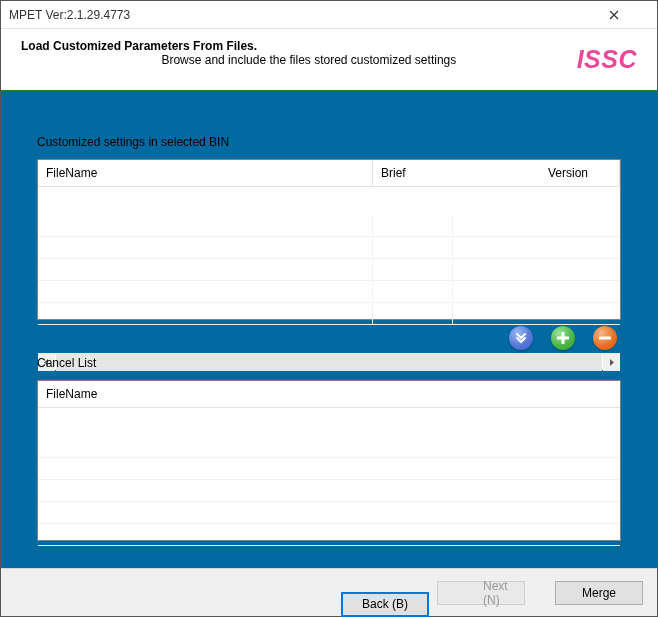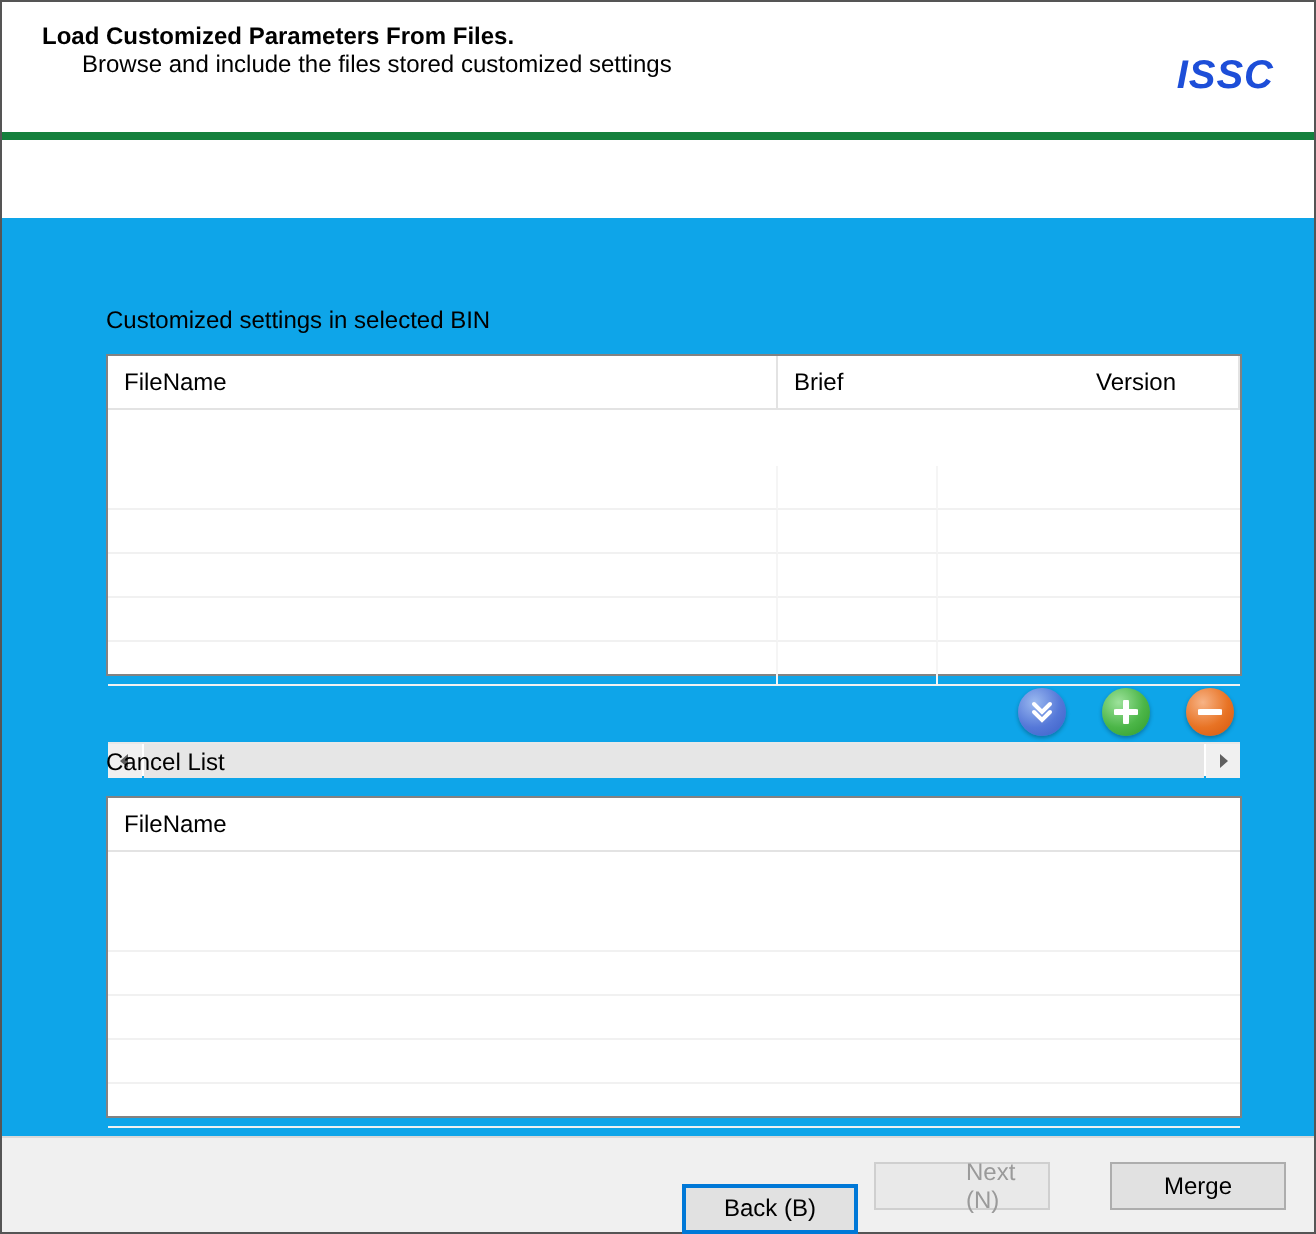--- a/index.html
+++ b/index.html
@@ -1,26 +1,26 @@
 <!DOCTYPE html>
 <html><head>
 <meta charset="utf-8">
 <style>
   * { box-sizing: border-box; }
   html, body { margin: 0; padding: 0; font-family: "Segoe UI", Tahoma, sans-serif; font-size: 12px; color: #000; }
   .window { width: 658px; height: 617px; background: #fff; border: 1px solid #555; position: relative; }
   .titlebar { height: 28px; display: flex; align-items: center; padding: 0 8px; border-bottom: 1px solid #e5e5e5; }
   .titlebar .title { flex: 1; color: #333; font-size: 12px; }
   .titlebar .close { width: 40px; text-align: center; font-size: 14px; color: #333; cursor: pointer; }
-  .header { padding: 10px 20px 16px 20px; border-bottom: 4px solid #15803d; display: flex; align-items: flex-start; }
+  .header { padding: 10px 20px 16px 20px; border-bottom: 1px solid #15803d; display: flex; align-items: flex-start; }
   .header-text { flex: 1; }
   .header-title { font-weight: bold; font-size: 12px; }
-  .header-sub { font-size: 12px; margin-left: 20px; }
-  .logo { font-weight: 900; font-style: italic; font-size: 20px; color: #1d4ed8; margin-top: 16px; letter-spacing: 0.5px; }
-  .content { background: #0ea5e9; padding: 44px 36px 16px 52px; height: 484px; margin-top: 39px; }
+  .header-sub { font-size: 12px; margin-left: 20px; text-align: center; }
+  .logo { font-weight: 900; font-style: italic; font-size: 25px; color: #ec4899; margin-top: 6px; letter-spacing: 0.5px; }
+  .content { background: #0369a1; padding: 44px 36px 16px 36px; height: 484px; }
   .section-label { font-size: 12px; margin-bottom: 10px; color: #000; }
   .grid { border: 1px solid #828282; background: #fff; gap: 28px; }
   .grid-header { display: flex; border-bottom: 1px solid #e3e3e3; background: #fff; }
   .gh-cell { padding: 6px 8px; font-size: 12px; border-right: 1px solid #e3e3e3; background: #fff; }
   .grid-body { }
   .grid-row { display: flex; height: 22px; }
   .grid-row .cell { border-right: 1px solid #f5f5f5; border-bottom: 1px solid #f1f1f1; }
   .scrollbar-h { height: 17px; display: flex; align-items: center; background: #fff; border-top: 1px solid #e8e8e8; }
   .sb-arrow { width: 17px; height: 17px; display: flex; align-items: center; justify-content: center; font-size: 9px; color: #5f5f5f; background: #f0f0f0; }
   .sb-track { flex: 1; height: 17px; background: #e6e6e6; margin: 0 1px; border-radius: 0; }
@@ -33,20 +33,28 @@
   .btn { width: 88px; height: 24px; background: #e1e1e1; border: 1px solid #adadad; font-size: 12px; display: flex; align-items: center; justify-content: center; cursor: pointer; }
   .btn-default { border: 2px solid #0078d7; height: 25px; margin-top: 23px; }
   .btn-disabled { color: #9a9a9a; background: #e9e9e9; border-color: #cfcfcf; cursor: default; padding-left: 45px; }
   svg { display: block; }
 </style>
 </head>
 <body>
 
 <div class="window">
 
+  <div class="titlebar">
+    <div class="title">MPET Ver:2.1.29.4773</div>
+    <div class="close">
+      <svg width="10" height="10" viewBox="0 0 10 10">
+          <path d="M1 1 L9 9 M9 1 L1 9" stroke="#333" stroke-width="1.2"></path>
+        </svg>
+    </div>
+  </div>
 
   <div class="header">
     <div class="header-text">
       <div class="header-title">Load Customized Parameters From Files.</div>
       <div class="header-sub">Browse and include the files stored customized settings</div>
     </div>
     <div class="logo">ISSC</div>
   </div>
 
   <div class="content">

